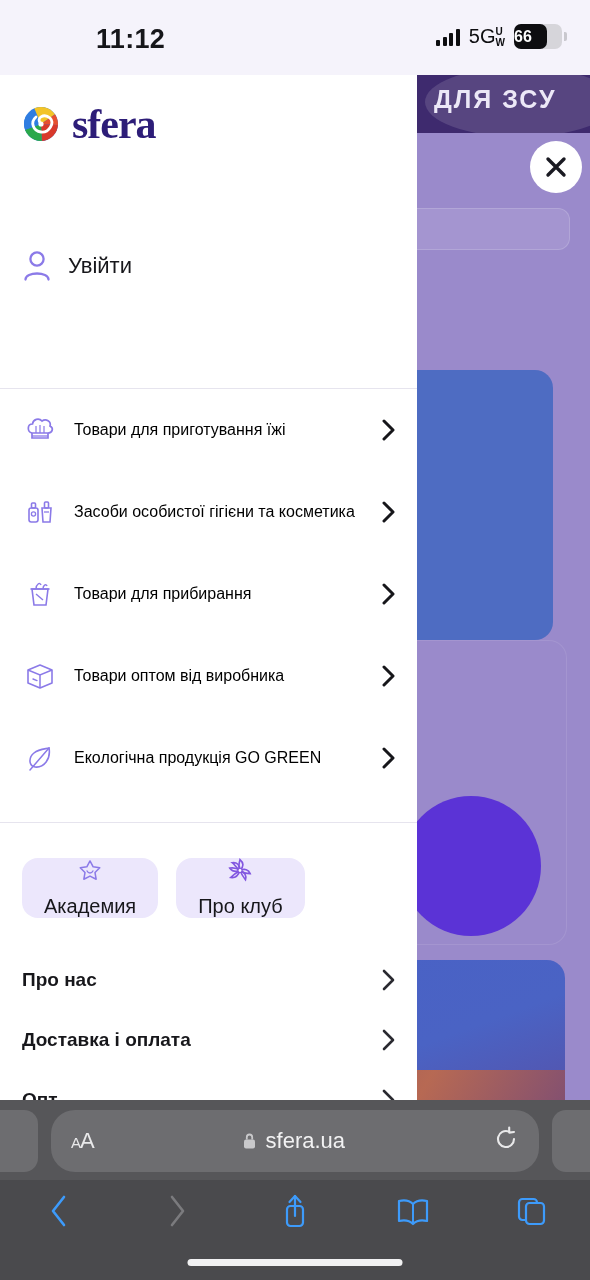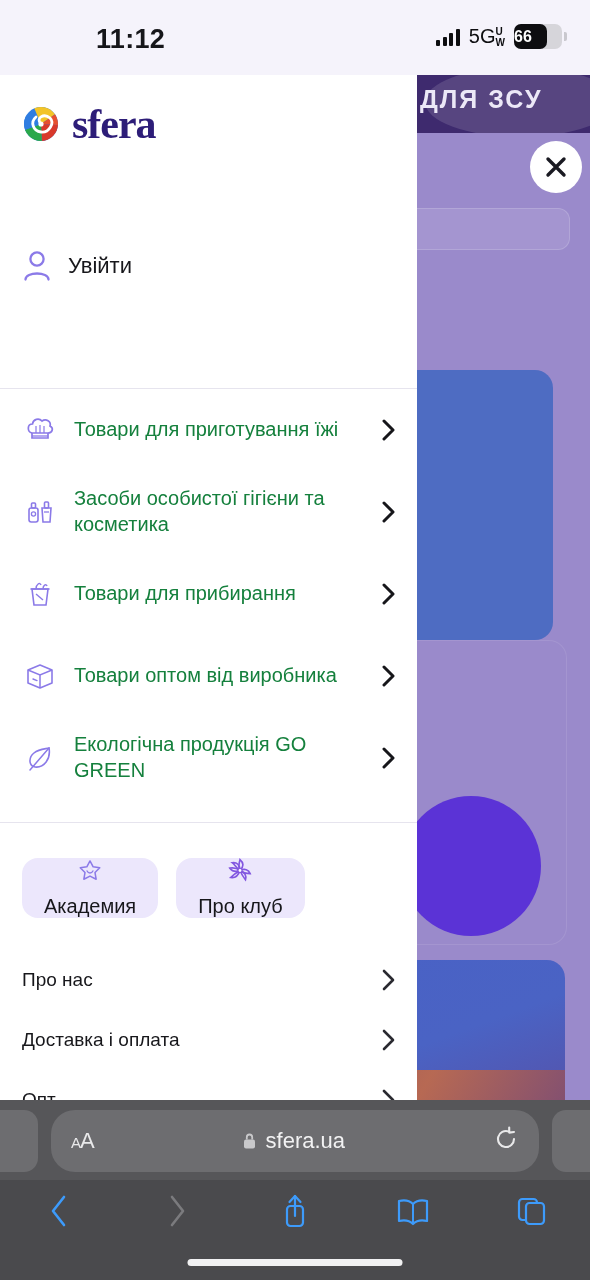--- a/index.html
+++ b/index.html
@@ -18,21 +18,21 @@
   }
   #bg-banner {
     position: absolute; left: 0; top: 0; width: 590px; height: 58px;
     background: #3e2a6e; overflow: hidden;
   }
   #bg-banner .blob {
     position: absolute; width: 190px; height: 70px; border-radius: 50%;
     background: rgba(255,255,255,0.13); left: 425px; top: -8px;
   }
   #bg-banner .btxt {
-    position: absolute; left: 420px; top: 10px;
+    position: absolute; left: 434px; top: 10px;
     font-size: 25px; font-weight: 700; letter-spacing: 2px;
     color: #ece8f7; white-space: nowrap;
   }
   #bg-search {
     position: absolute; left: 150px; top: 133px; width: 420px; height: 42px;
     border-radius: 12px; background: rgba(255,255,255,0.10);
     border: 1px solid rgba(255,255,255,0.16);
   }
   #bg-card-blue {
     position: absolute; left: 85px; top: 295px; width: 468px; height: 270px;
@@ -117,34 +117,34 @@
   #signin .label { font-size: 22px; color: #17171b; }
 
   .divider { position: absolute; left: 0; width: 417px; height: 1px; background: #e6e4ee; }
 
   .cat-list { position: absolute; left: 0; top: 314px; width: 417px; }
   .cat-item {
     position: relative; display: flex; align-items: center;
     min-height: 82px; padding: 8px 18px 8px 22px;
   }
   .cat-icon { width: 36px; min-width: 36px; height: 36px; margin-right: 16px; display: flex; align-items: center; justify-content: center; }
-  .cat-label { flex: 1; font-size: 20px; color: #15803d; line-height: 1.28; padding-right: 8px; }
+  .cat-label { flex: 1; font-size: 16px; color: #000000; line-height: 1.28; padding-right: 8px; }
   .chev { width: 20px; min-width: 20px; display: flex; align-items: center; justify-content: center; }
 
   #pills { position: absolute; left: 0; top: 783px; width: 417px; display: flex; gap: 18px; padding: 0 22px; }
   .pill {
     display: flex; align-items: center; gap: 12px;
     background: #ece7fc; border-radius: 16px; padding: 0 22px; height: 60px; flex-direction: column;
   }
   .pill .plabel { font-size: 20px; color: #17171b; white-space: nowrap; }
 
   #links { position: absolute; left: 0; top: 875px; width: 417px; }
   .link-item {
     display: flex; align-items: center; justify-content: space-between;
-    height: 60px; padding: 0 18px 0 22px;
+    height: 60px; padding: 0 18px 0 22px; font-weight: bold;
   }
   .link-item .ltext { font-size: 19px; color: #17171b; }
 
   
   #safari-top {
     position: absolute; left: 0; top: 1100px; width: 590px; height: 80px;
     background: #565659; z-index: 50;
   }
   #url-side-l { position: absolute; left: 0; top: 10px; width: 38px; height: 62px; border-radius: 0 14px 14px 0; background: #6d6d70; }
   #url-side-r { position: absolute; right: 0; top: 10px; width: 38px; height: 62px; border-radius: 14px 0 0 14px; background: #6d6d70; }

